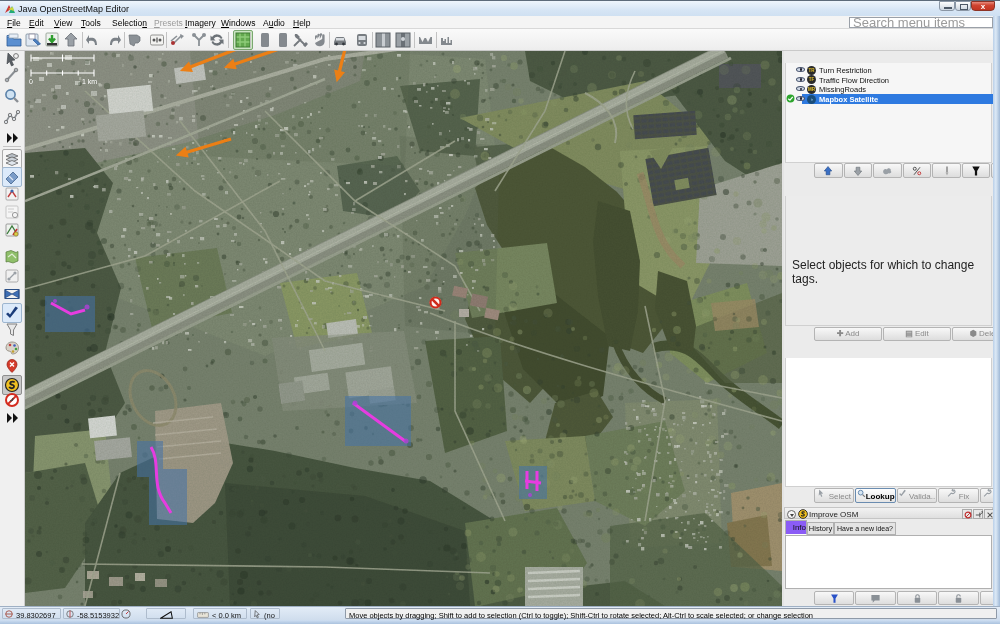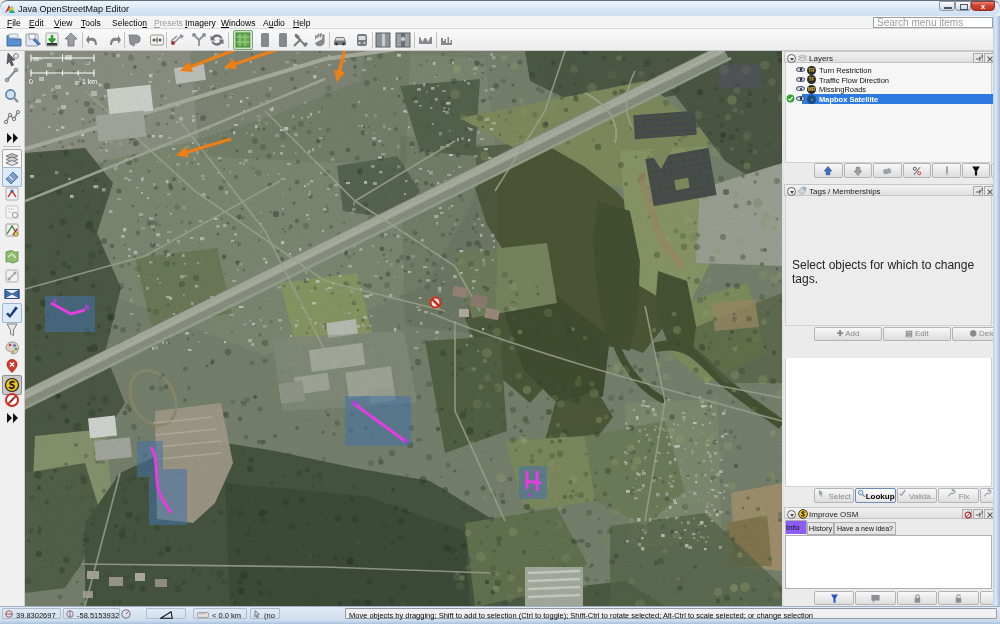--- a/index.html
+++ b/index.html
@@ -1,34 +1,34 @@
 <!DOCTYPE html>
 <html><head>
 <meta charset="utf-8">
 <style>
 * { margin:0; padding:0; box-sizing:border-box; }
 html,body { width:1000px; height:624px; overflow:hidden; font-family:"Liberation Sans",sans-serif; }
 #win { position:absolute; inset:0; background:#ebebeb; }
 
 #title { position:absolute; left:0; top:0; width:1000px; height:16px;
   background:linear-gradient(#eef5fc,#d6e5f5 60%,#cfe0f2);
-  border-top:1px solid #5d6b7a; font-size:9px; color:#111;border-radius:8px; }
+  border-top:1px solid #5d6b7a; font-size:9px; color:#111; }
 #title .txt { position:absolute; left:18px; top:3px; }
 #ticon { position:absolute; left:4px; top:2px; width:13px; height:12px; }
 #winbtns { position:absolute; right:5px; top:0; width:56px; height:11px; display:flex; }
 .wb { width:17px; height:10px; border:1px solid #8a96a5; background:linear-gradient(#fdfdfd,#cdd6e0); border-radius:0 0 3px 3px; position:relative; }
 .wb.close { width:26px; background:linear-gradient(#e98b7d,#cf4431 40%,#c23422); border-color:#8d3326; border-radius:0 0 4px 4px; }
 .wb .mn { position:absolute; left:4px; top:5px; width:8px; height:2px; background:#4d5866; }
 .wb .mx { position:absolute; left:4px; top:2px; width:8px; height:6px; border:1px solid #4d5866; }
 .wb .x { position:absolute; left:0; top:0; width:100%; text-align:center; color:#fff; font-size:8px; font-weight:bold; line-height:10px; }
 
 #menu { position:absolute; left:0; top:16px; width:1000px; height:13px; background:#f4f4f4; border-bottom:1px solid #d8d8d8; font-size:8.5px; color:#000; }
 #menu span { position:absolute; top:2px; }
 #menu u { text-decoration:underline; }
-#search { position:absolute; right:7px; top:1px; width:120px; height:11px; background:#fff; border:1px solid #9aa0a8; font-size:10px; color:#9b9b9b; padding-left:3px; line-height:10px; }
+#search { position:absolute; right:7px; top:1px; width:144px; height:11px; background:#fff; border:1px solid #9aa0a8; font-size:13px; color:#9b9b9b; padding-left:3px; line-height:10px; }
 
 #tools { position:absolute; left:0; top:29px; width:1000px; height:22px; background:linear-gradient(#fafafa,#ededed); border-bottom:1px solid #c9c9c9; }
 .ti { position:absolute; top:3px; width:16px; height:16px; }
 .tsep { position:absolute; top:3px; width:1px; height:16px; background:#c2c2c2; }
 
 #side { position:absolute; left:0; top:51px; width:25px; height:555px; background:#f0f0f0; border-right:1px solid #cccccc; }
 .si { position:absolute; left:4px; width:16px; height:16px; }
 .sbox { position:absolute; left:2px; width:20px; height:20px; border:1px solid #9eb6cf; background:#dceafa; border-radius:2px; }
 .sbox.dark { background:#c8c8c8; border-color:#8f8f8f; }
 .sbox.raised { background:#f6f6f6; border-color:#ababab; }
@@ -2808,34 +2808,20 @@
         <path d="M4 12 L12 4" stroke="#d42b1e" stroke-width="1.8"></path>
         <path d="M6 9 a3 3 0 0 0 3 -3" stroke="#444" stroke-width="1.2" fill="none"></path>
       </svg>
     <svg class="si" style="top:359px" viewBox="0 0 16 16">
         <path d="M3 3 L8 8 L3 13 Z" fill="#111"></path>
         <path d="M9 3 L14 8 L9 13 Z" fill="#111"></path>
       </svg>
   </div>
   <div id="panel">
 
-    <div class="phead" style="top:0">
-      <div class="collapse"></div>
-      <svg style="position:absolute;left:12px;top:1px;width:11px;height:11px" viewBox="0 0 16 16">
-          <path d="M2 5 L8 2.5 L14 5 L8 7.5 Z" fill="#d8d8d8" stroke="#999" stroke-width="0.8"></path>
-          <path d="M2 9 L8 6.5 L14 9 L8 11.5 Z" fill="#e4e4e4" stroke="#999" stroke-width="0.8"></path>
-        </svg>
-      <span class="t">Layers</span>
-      <div class="hbtn" style="left:188px"><svg viewBox="0 0 10 10" width="8" height="8" style="margin:1px">
-            <path d="M1 5 h5 M6 2 v6 M6 5 l3 -3 M8 1 h2 v2" stroke="#555" stroke-width="1.2" fill="none"></path>
-          </svg></div>
-      <div class="hbtn" style="left:199px"><svg viewBox="0 0 10 10" width="8" height="8" style="margin:1px">
-            <path d="M2 2 L8 8 M8 2 L2 8" stroke="#555" stroke-width="1.3"></path>
-          </svg></div>
-    </div>
     <div id="layerlist" style="position:absolute;left:1px;top:12px;width:207px;height:100px;background:#f6f6f6;border:1px solid #d0d0d0;border-top:none">
       <div class="lrow" style="top:2px">
           <span class="eye"></span>
           <span class="licon" style="background:#2a2a2a">
             <b style="color:#e8c52a">TR</b>
           </span>
           <span class="ltxt">Turn Restriction</span>
         </div>
       <div class="lrow" style="top:11.7px">
           <span class="eye"></span>
@@ -2884,34 +2870,20 @@
           </svg></div>
       <div class="btn"><svg viewBox="0 0 16 16" width="12" height="12" style="margin-top:1px">
             <path d="M3 2 H13 L9.5 8 V14 H6.5 V8 Z" fill="#111"></path>
           </svg></div>
       <div class="btn"><svg viewBox="0 0 16 16" width="12" height="12" style="margin-top:1px">
             <ellipse cx="8" cy="4" rx="5" ry="2" fill="#b0b4b8" stroke="#666" stroke-width="0.8"></ellipse>
             <path d="M3 4 V11 C3 12.5 13 12.5 13 11 V4" fill="#9aa0a6" stroke="#666" stroke-width="0.8"></path>
           </svg></div>
     </div>
 
-    <div class="phead" style="top:133px">
-      <div class="collapse"></div>
-      <svg style="position:absolute;left:12px;top:1px;width:10px;height:10px" viewBox="0 0 16 16">
-          <path d="M2 8 L8 2 H14 V8 L8 14 Z" fill="#cdd6e0" stroke="#7a8a9a" stroke-width="0.9"></path>
-          <circle cx="11.5" cy="4.5" r="1.2" fill="#fff" stroke="#667"></circle>
-        </svg>
-      <span class="t">Tags / Memberships</span>
-      <div class="hbtn" style="left:188px"><svg viewBox="0 0 10 10" width="8" height="8" style="margin:1px">
-            <path d="M1 5 h5 M6 2 v6 M6 5 l3 -3 M8 1 h2 v2" stroke="#555" stroke-width="1.2" fill="none"></path>
-          </svg></div>
-      <div class="hbtn" style="left:199px"><svg viewBox="0 0 10 10" width="8" height="8" style="margin:1px">
-            <path d="M2 2 L8 8 M8 2 L2 8" stroke="#555" stroke-width="1.3"></path>
-          </svg></div>
-    </div>
     <div style="position:absolute;left:1px;top:145px;width:207px;height:130px;background:#ececec;border:1px solid #d0d0d0;border-top:none">
       <div style="position:absolute;left:6px;top:62px;font-size:12px;color:#222">Select objects for which to change tags.</div>
     </div>
     <div class="btnrow" style="left:1px;top:276px;width:207px;height:14px">
       <div class="btn"><span style="position:relative;top:1px"><b style="color:#8a8a8a">✚</b> Add</span></div>
       <div class="btn"><span style="position:relative;top:1px"><b style="color:#8a8a8a">▤</b> Edit</span></div>
       <div class="btn"><span style="position:relative;top:1px"><b style="color:#8a8a8a">⬢</b> Delete</span></div>
     </div>
 
     <div style="position:absolute;left:1px;top:307px;width:207px;height:129px;background:#fff;border:1px solid #d0d0d0;border-top:none"></div>
@@ -2946,21 +2918,21 @@
             <line x1="2.5" y1="7.5" x2="7.5" y2="2.5" stroke="#c03030" stroke-width="1.2"></line>
           </svg></div>
       <div class="hbtn" style="left:188px"><svg viewBox="0 0 10 10" width="8" height="8" style="margin:1px">
             <path d="M1 5 h5 M6 2 v6 M6 5 l3 -3 M8 1 h2 v2" stroke="#555" stroke-width="1.2" fill="none"></path>
           </svg></div>
       <div class="hbtn" style="left:199px"><svg viewBox="0 0 10 10" width="8" height="8" style="margin:1px">
             <path d="M2 2 L8 8 M8 2 L2 8" stroke="#555" stroke-width="1.3"></path>
           </svg></div>
     </div>
     <div style="position:absolute;left:1px;top:469px;font-size:8px">
-      <span style="position:absolute;left:0;top:0;width:22px;height:15px;background:#8b5cf6;border:1px solid #b0b0b0;border-bottom:1px solid #fdfdfd;text-align:left;line-height:14px;z-index:2">Info</span>
+      <span style="position:absolute;left:0;top:0;width:22px;height:15px;background:#8b5cf6;border:1px solid #b0b0b0;border-bottom:1px solid #fdfdfd;text-align:right;line-height:14px;z-index:2">Info</span>
       <span style="position:absolute;left:22px;top:2px;width:27px;height:13px;background:#e4e4e4;border:1px solid #b0b0b0;text-align:center;line-height:12px;font-size:7.5px">History</span>
       <span style="position:absolute;left:49px;top:2px;width:62px;height:13px;background:#e4e4e4;border:1px solid #b0b0b0;text-align:center;line-height:12px;font-size:7px">Have a new idea?</span>
     </div>
     <div style="position:absolute;left:1px;top:484px;width:207px;height:54px;background:#fff;border:1px solid #b0b0b0"></div>
     <div class="btnrow" style="left:1px;top:540px;width:207px;height:14px">
       <div class="btn"><svg viewBox="0 0 16 16" width="11" height="11" style="margin-top:1px">
             <path d="M3 2 H13 L9.5 8 V14 H6.5 V8 Z" fill="#2a52c8"></path>
           </svg></div>
       <div class="btn"><svg viewBox="0 0 16 16" width="11" height="11" style="margin-top:1px">
             <path d="M2 3 h12 v8 h-7 l-3 3 v-3 h-2 Z" fill="#8a9096"></path>

